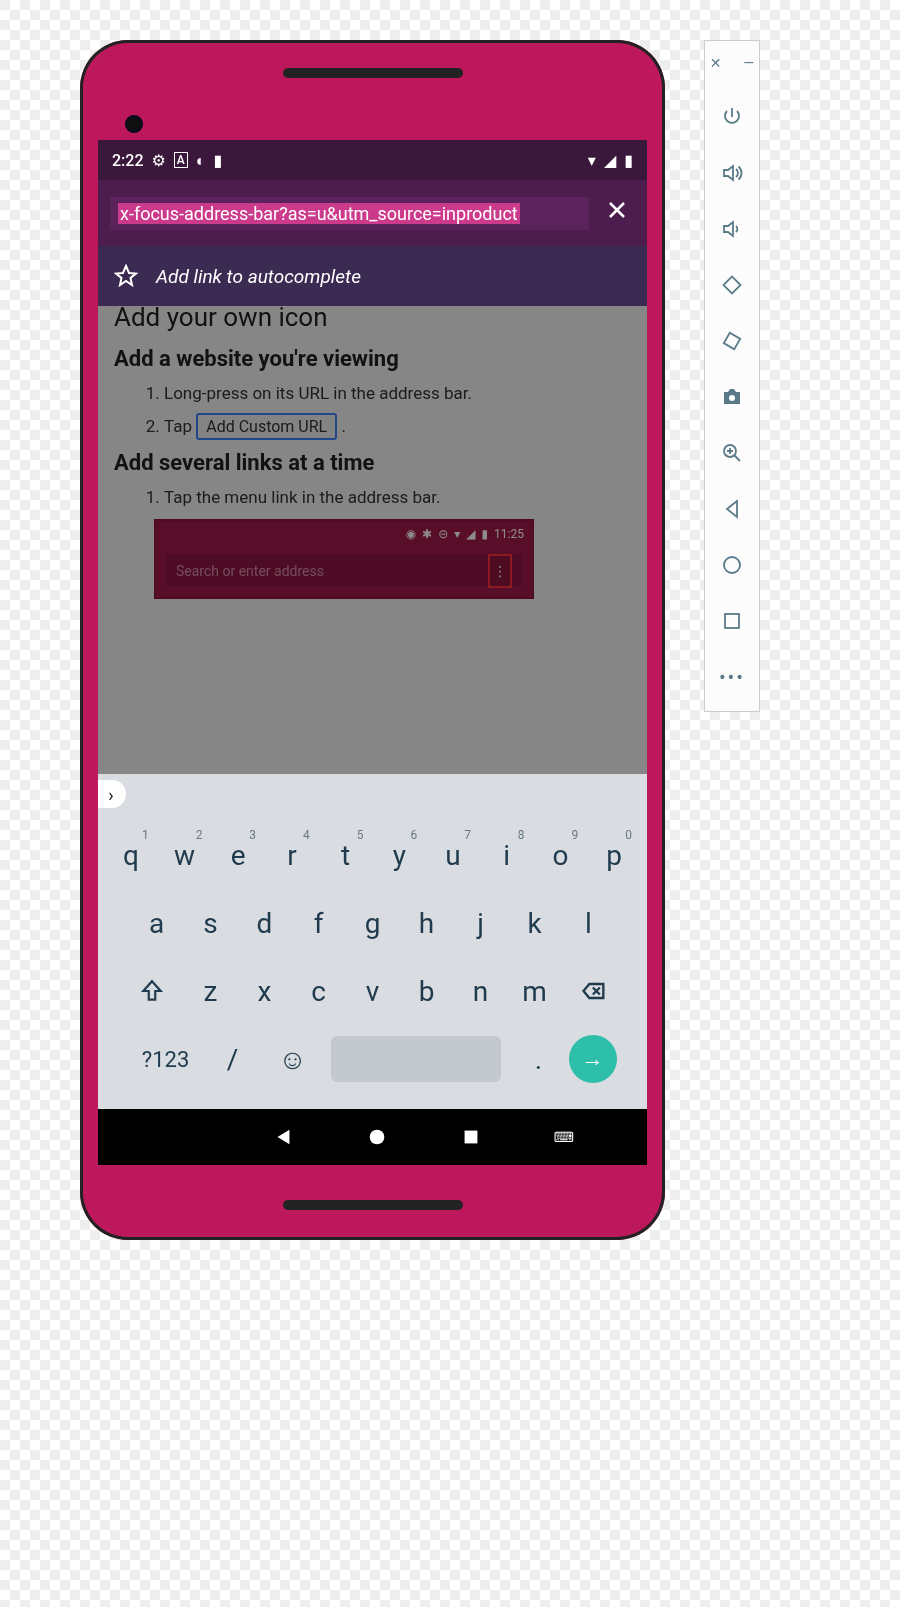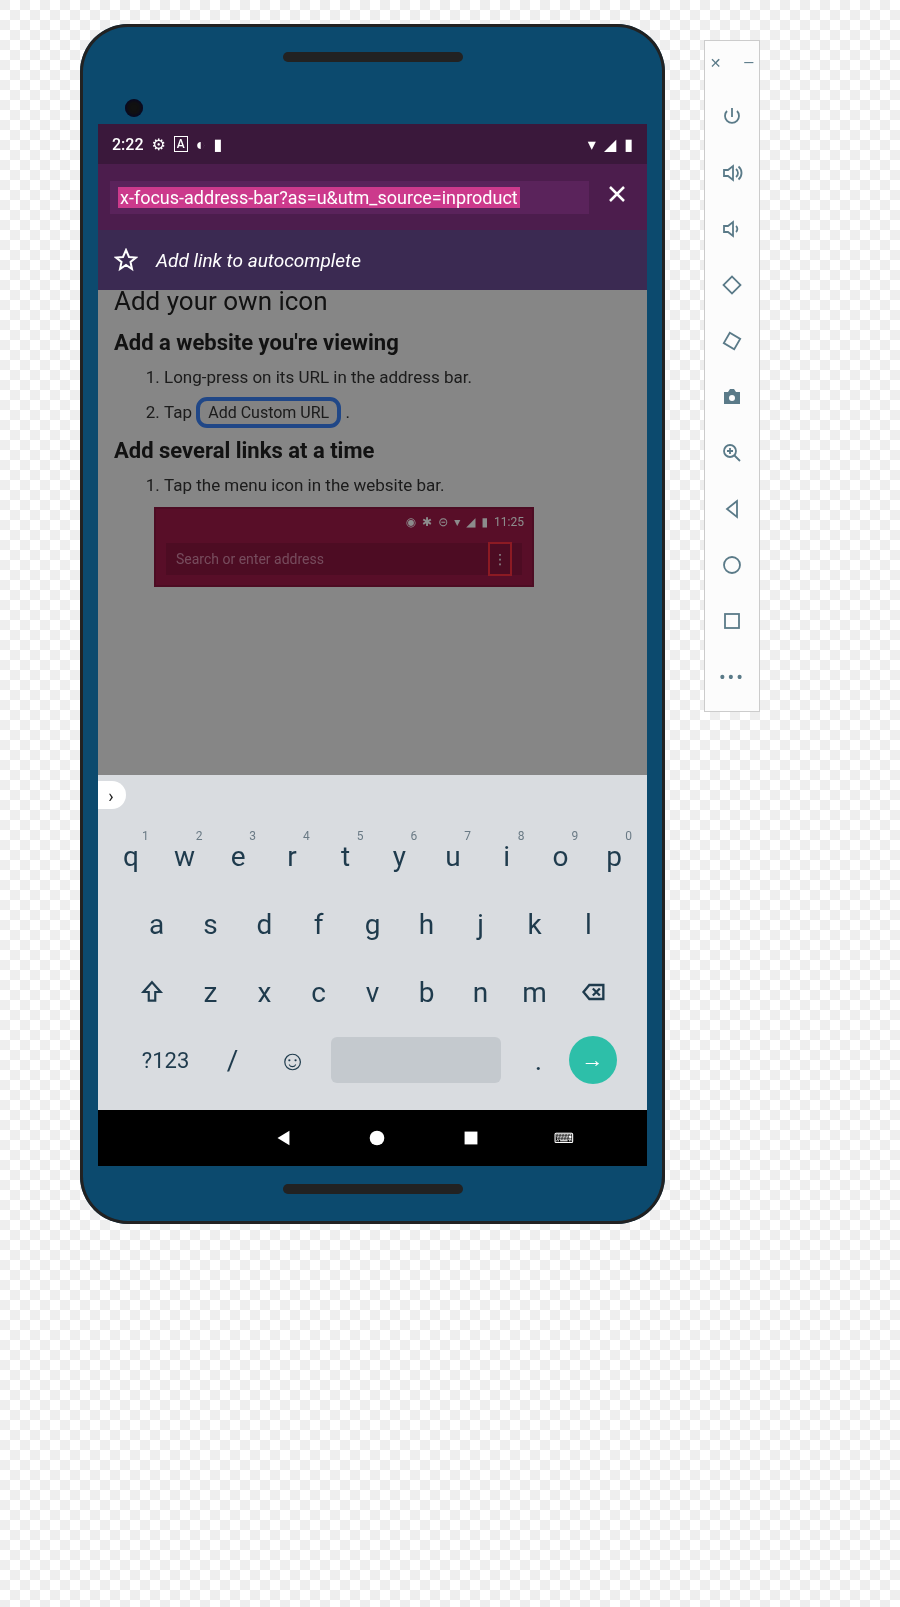--- a/index.html
+++ b/index.html
@@ -6,26 +6,26 @@
 body {
   width: 900px;
   height: 1607px;
   background: repeating-conic-gradient(#fff 0% 25%, #eee 0% 50%) 0 0 / 20px 20px;
   font-family: -apple-system, Roboto, sans-serif;
   position: relative;
 }
 .phone-frame {
   position: absolute;
   left: 80px;
-  top: 24px;
+  top: 40px;
   width: 585px;
   height: 1200px;
-  background: #0c4a6e;
+  background: #be185d;
   border-radius: 48px;
-  padding: 100px 18px 58px 18px;
+  padding: 100px 18px 75px 18px;
   box-shadow: 0 0 0 3px #222 inset;
 }
 .phone-frame::before {
   content:"";
   position:absolute;
   top:28px; left:50%; transform:translateX(-50%);
   width:180px; height:10px; background:#222; border-radius:5px;
 }
 .phone-frame::after {
   content:"";
@@ -86,21 +86,21 @@
   overflow:hidden;
 }
 .page-content::after {
   content:""; position:absolute; inset:0; background:rgba(0,0,0,0.45);
   pointer-events:none;
 }
 .h1cut { font-size:26px; font-weight:400; color:#222; margin-top:-14px; margin-bottom:14px; }
 .h2 { font-size:22px; margin:10px 0 12px 0; font-weight:700; }
 ol { padding-left:36px; margin:8px 0; }
 ol li { font-size:17px; margin:10px 14px; color:#333; }
-.pill { background:#eee; border:4px solid #3b82f6; padding:2px 8px; border-radius:11px; font-size:16px; display:inline-block;}
+.pill { background:#eee; border:2px solid #3b82f6; padding:2px 8px; border-radius:3px; font-size:16px; display:inline-block;}
 .demo-ss {
   margin:12px 0 14px 40px; width:380px; height:80px; background:#a01a4a;
   border:2px solid #8c1640; position:relative;
 }
 .demo-ss-bar { position:absolute; top:6px; right:8px; font-size:12px; color:#fff; display:flex; gap:6px; align-items:center;}
 .demo-search { position:absolute; left:10px; right:10px; bottom:10px; top:34px;
   background:#8c1640; color:#d88aa9; font-size:14px; padding:8px 10px; display:flex; justify-content:space-between; align-items:center;}
 .demo-dots-box { width:24px; height:34px; border:2px solid #ff3040; display:flex; align-items:center; justify-content:center; color:#fff; }
 
 
@@ -186,21 +186,21 @@
       <div class="h2">Add a website you're viewing</div>
       <ol>
         <li>Long-press on its URL in the address bar.</li>
         <li>
           <span>Tap</span>
           <span class="pill">Add Custom URL</span> .
         </li>
       </ol>
       <div class="h2">Add several links at a time</div>
       <ol>
-        <li>Tap the menu icon in the website bar.</li>
+        <li>Tap the menu link in the address bar.</li>
       </ol>
       <div class="demo-ss">
         <div class="demo-ss-bar">
           <span>◉</span>
             <span>✱</span>
             <span>⊝</span>
             <span>▾</span>
             <span>◢</span>
             <span>▮</span>
           <span>11:25</span>

